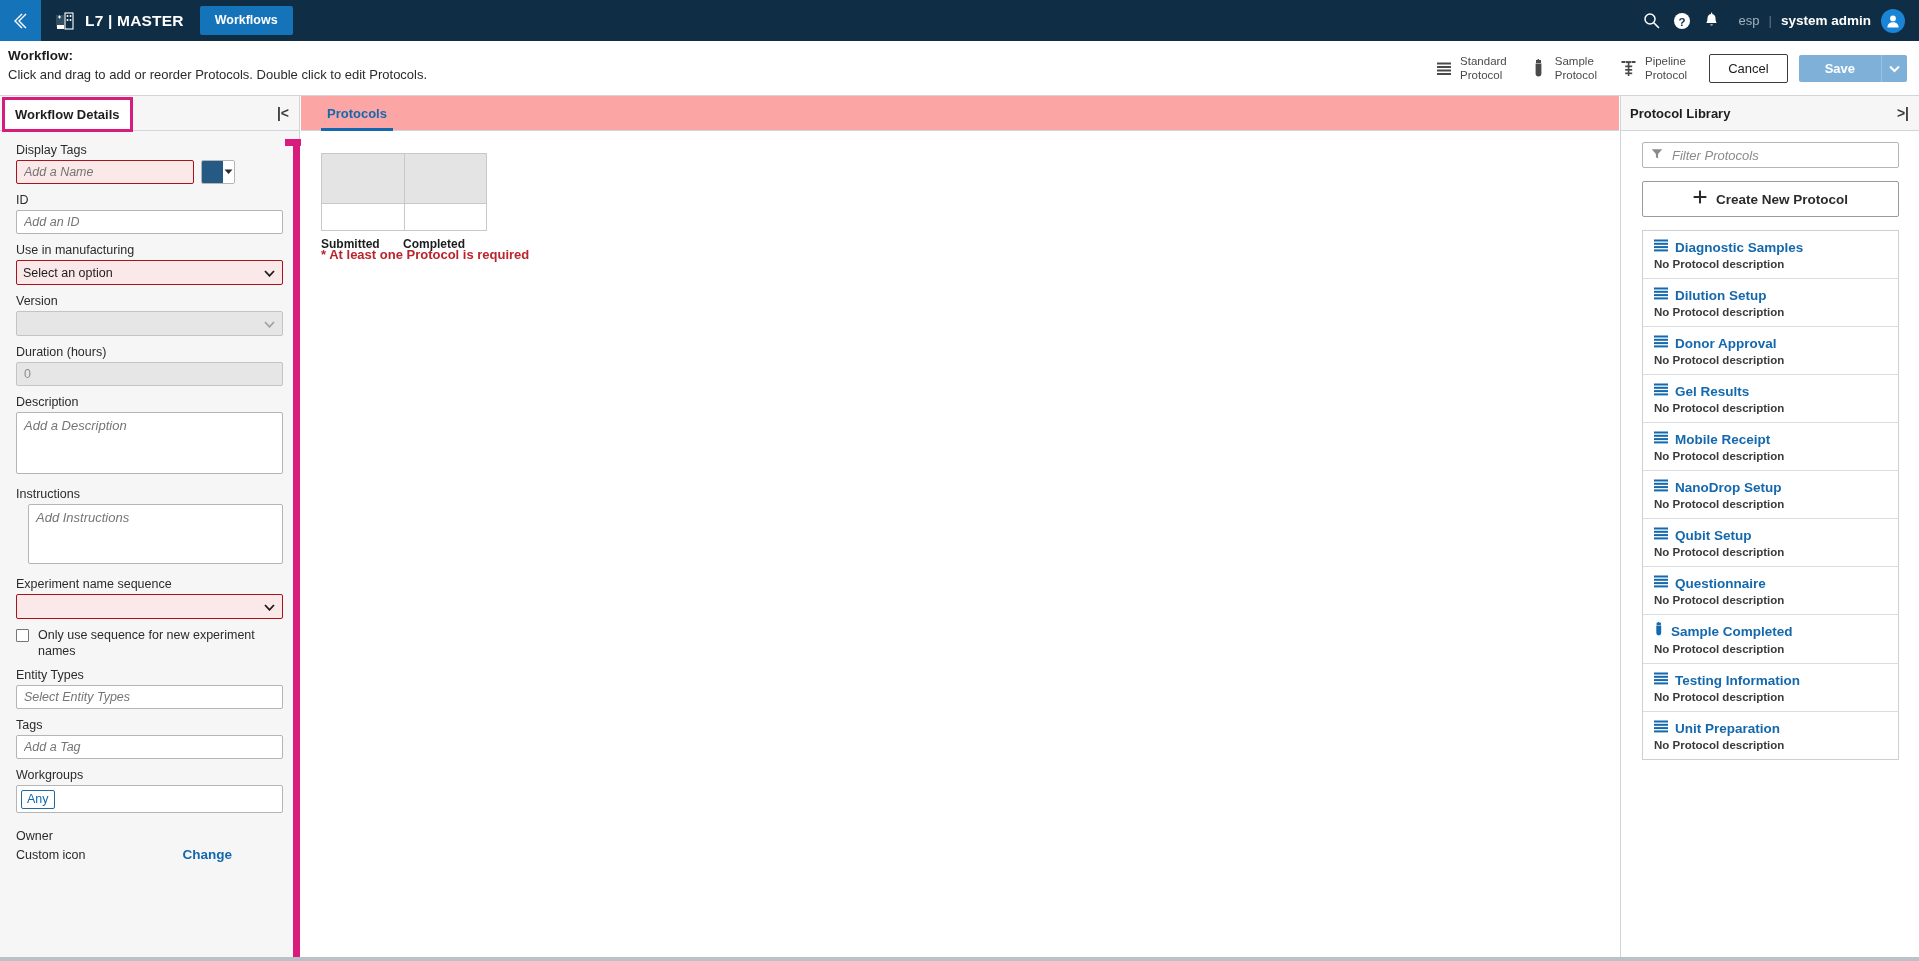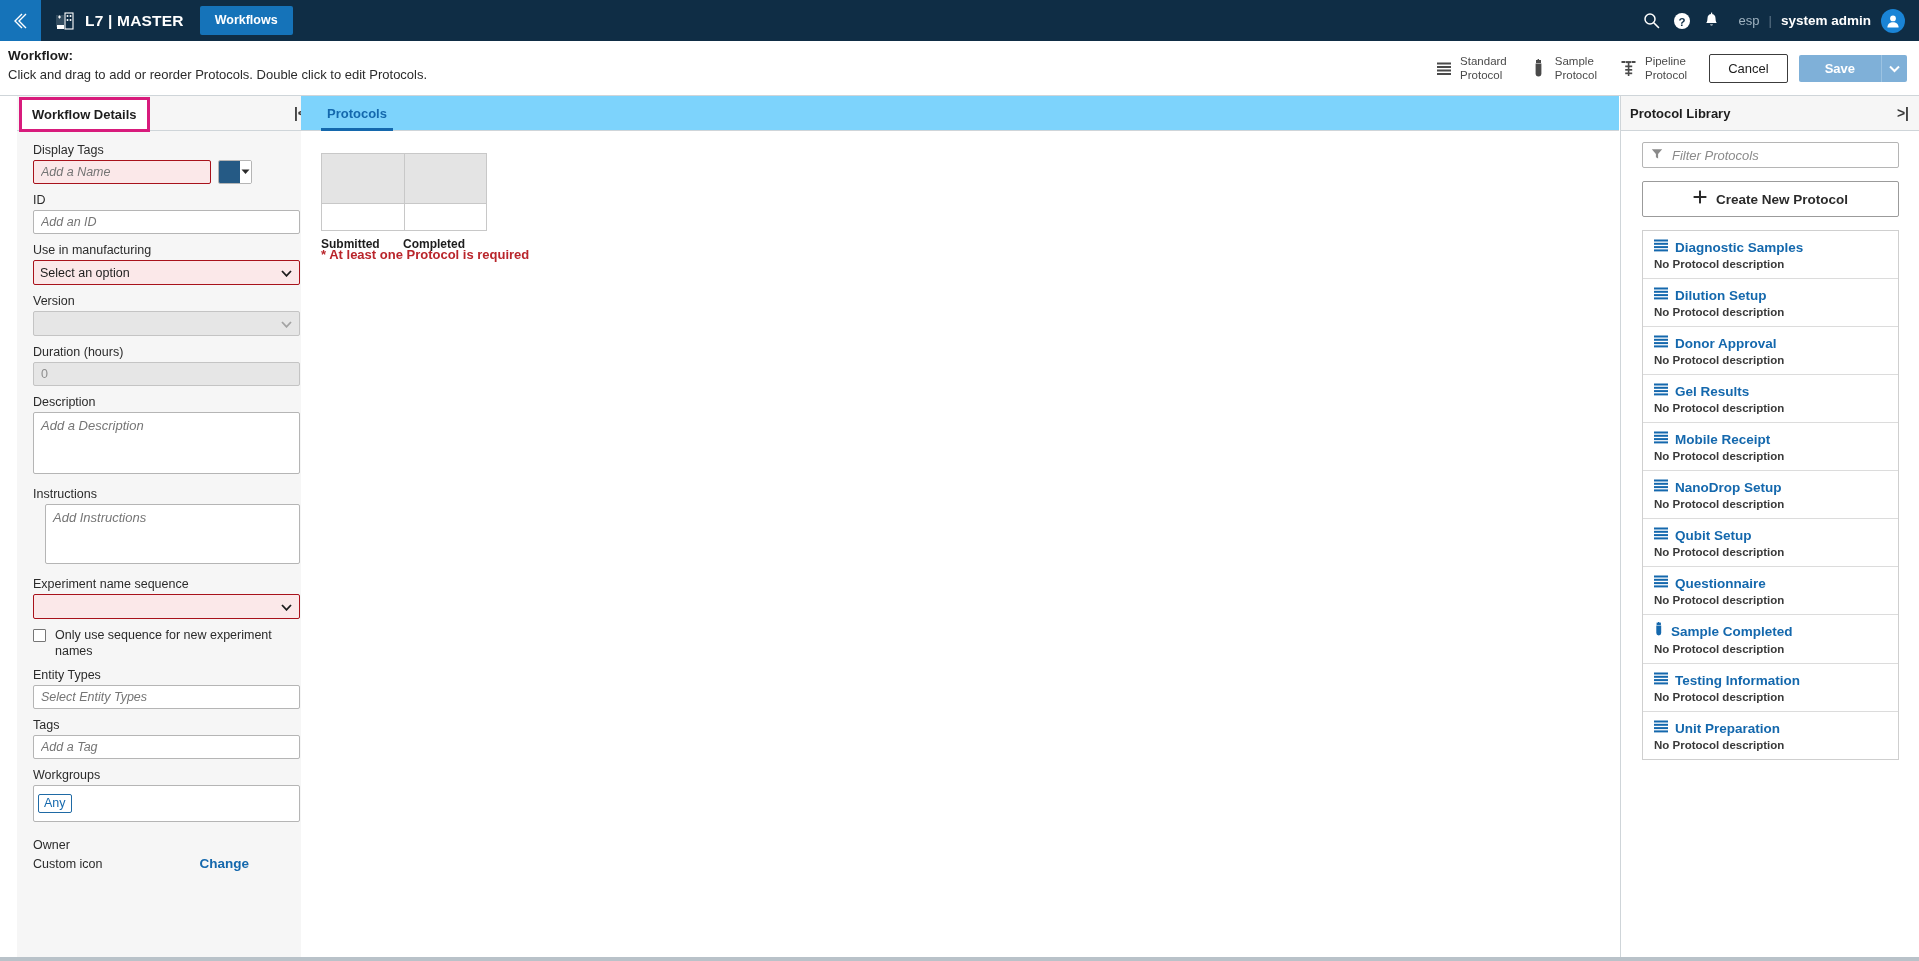--- a/index.html
+++ b/index.html
@@ -104,21 +104,21 @@
     border-left: 1px solid #9cc3e2;
     display: flex; align-items: center; justify-content: center;
   }
 
   
   #body { position: absolute; top: 96px; left: 0; width: 1919px; height: 865px; }
 
   
   #leftpanel {
     position: absolute; left: 0; top: 0; width: 300px; height: 861px;
-    background: #f6f6f6; border-right: 1px solid #cfd5d9; margin-left: 17px;
+    background: #f6f6f6; border-right: 1px solid #cfd5d9;
   }
   #lp-header {
     height: 35px; border-bottom: 1px solid #cfd5d9; position: relative;
     background: #f6f6f6;
   }
   #lp-title-box {
     position: absolute; left: 2px; top: 1px;
     border: 3px solid #d81b7c; padding: 5px 10px 6px; background: #ffffff;
   }
   #lp-title { font-size: 13px; font-weight: bold; color: #1d1d1d; }
@@ -174,21 +174,21 @@
     font-family: "Liberation Sans", sans-serif; resize: none; outline: none;
     border-radius: 2px;
   }
   #chk-row { display: flex; margin-top: 8px; width: 262px; }
   #chk-box {
     width: 13px; height: 13px; border: 1px solid #767676; background: #fff;
     flex: 0 0 13px; margin-top: 2px; cursor: pointer; border-radius: 1px;
   }
   #chk-label { font-size: 12.5px; color: #2b2b2b; margin-left: 9px; line-height: 16px; }
   #wg-input {
-    width: 267px; height: 37px; border: 1px solid #b5b5b5; background: #fff;
+    width: 267px; height: 28px; border: 1px solid #b5b5b5; background: #fff;
     border-radius: 2px; display: flex; align-items: center; padding: 0 4px;
   }
   #wg-chip {
     border: 1px solid #1f6aa5; color: #1468ad; font-size: 12.5px;
     padding: 1px 5px 2px; border-radius: 2px; background: #fff;
   }
   #owner-lbl { font-size: 12.5px; color: #2b2b2b; margin-top: 16px; }
   #custom-icon-row {
     display: flex; align-items: center; margin-top: 4px; width: 267px;
   }
@@ -205,21 +205,21 @@
   #pink-beam .stem {
     position: absolute; left: 8px; top: 0; width: 7px; height: 835px; background: #d81b7c;
   }
 
   
   #centerpanel {
     position: absolute; left: 301px; top: 0; width: 1318px; height: 861px;
     background: #ffffff;
   }
   #tabbar {
-    height: 35px; border-bottom: 1px solid #cfd5d9; background: #7dd3fc;
+    height: 35px; border-bottom: 1px solid #cfd5d9; background: #fca5a5;
     display: flex; align-items: flex-end; padding-left: 20px;
   }
   #tab-protocols {
     font-size: 13px; font-weight: bold; color: #1468ad; padding: 0 6px 7px;
     border-bottom: 3px solid #1468ad; cursor: pointer; margin-bottom: -1px;
   }
   #canvas { position: relative; height: 826px; background: #ffffff; }
   #flow { position: absolute; left: 20px; top: 22px; }
   #flow-grid { display: flex; border: 1px solid #c8c8c8; }
   .flow-col { width: 82px; }

